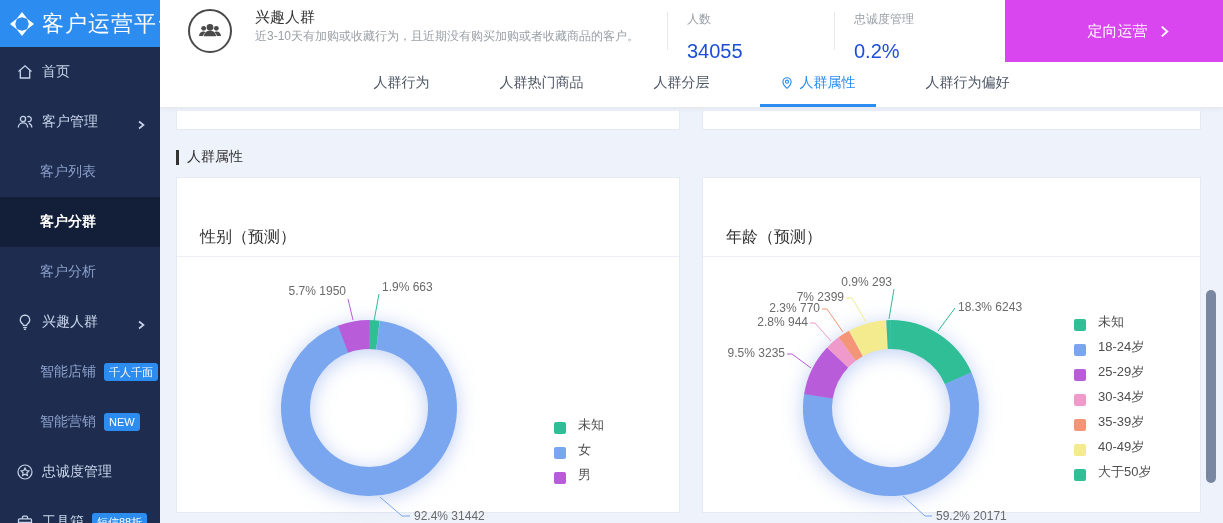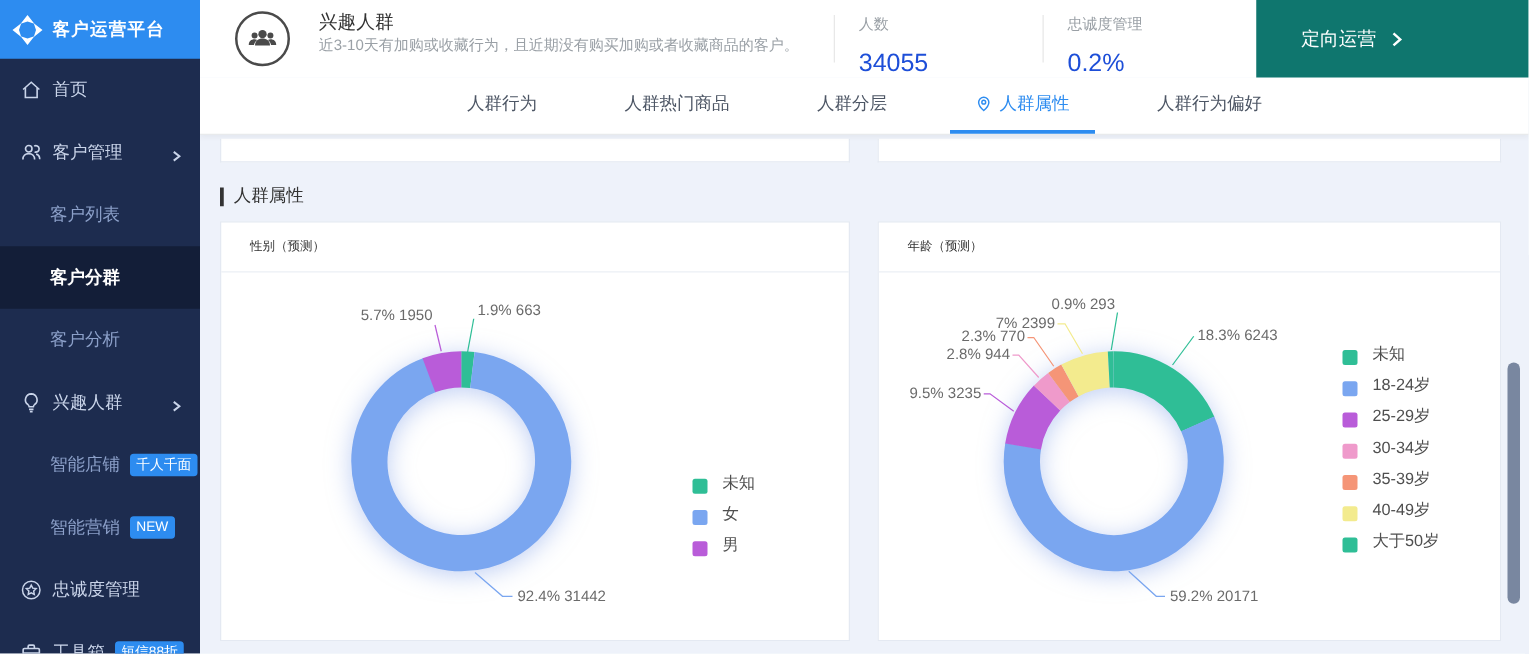--- a/index.html
+++ b/index.html
@@ -4,21 +4,21 @@
 <style>
   html,body{margin:0;padding:0;background:#fff;}
   *{box-sizing:border-box;}
   .app{position:relative;width:1223px;height:523px;overflow:hidden;
        font-family:"Liberation Sans",sans-serif;background:#EEF2FA;}
 
   
   .sidebar{position:absolute;left:0;top:0;width:160px;height:523px;background:#1D2C4F;z-index:5;}
   .brand{height:47px;background:#2D8CF0;color:#fff;display:flex;align-items:center;padding-left:8px;}
   .brand .logo{width:28px;height:28px;margin-right:6px;flex:0 0 auto;}
-  .brand .brand-name{font-size:14px;letter-spacing:1px;white-space:nowrap;font-weight:bold;}
+  .brand .brand-name{font-size:22px;letter-spacing:1px;white-space:nowrap;}
   .menu{position:absolute;top:47px;left:0;right:0;}
   .mi{position:relative;height:50px;display:flex;align-items:center;cursor:pointer;color:#C9D4E9;font-size:14px;}
   .mi .ic{position:absolute;left:16px;width:18px;height:18px;color:#C9D4E9;}
   .mi .ic svg{width:18px;height:18px;display:block;}
   .mi .lbl{margin-left:42px;white-space:nowrap;}
   .mi.sub{color:#8CA0C9;}
   .mi.sub .lbl{margin-left:40px;}
   .mi.active{background:#131E38;color:#fff;}
   .mi.active .lbl{font-weight:bold;}
   .mi .chev{position:absolute;right:14px;width:10px;height:10px;}
@@ -29,44 +29,44 @@
   .header{position:absolute;left:160px;top:0;width:1063px;height:62px;background:#fff;z-index:4;}
   .avatar{position:absolute;left:28px;top:9px;width:44px;height:44px;border:2px solid #4a4a4a;
           border-radius:50%;display:flex;align-items:center;justify-content:center;}
   .avatar svg{width:32px;height:32px;}
   .h-title{position:absolute;left:95px;top:8px;font-size:15px;color:#333;}
   .h-desc{position:absolute;left:95px;top:28px;width:450px;font-size:12px;line-height:16px;color:#9aa0a6;}
   .h-divider{position:absolute;top:12px;width:1px;height:38px;background:#e8e8e8;}
   .stat{position:absolute;top:11px;}
   .stat .s-label{font-size:12px;color:#9aa0a6;margin-bottom:2px;}
   .stat .s-value{font-size:20px;color:#1d4ed8;margin-top:12px;}
-  .cta{position:absolute;right:0;top:0;width:218px;height:62px;background:#0f766e;border:none;
-       color:#fff;font-size:15px;display:flex;align-items:center;gap:10px;cursor:pointer;
+  .cta{position:absolute;right:0;top:0;width:218px;height:62px;background:#d946ef;border:none;
+       color:#fff;font-size:15px;display:flex;align-items:center;justify-content:center;gap:10px;cursor:pointer;
        font-family:"Liberation Sans",sans-serif;padding-left:36px;}
   .cta svg{width:13px;height:13px;}
 
   
   .tabbar{position:absolute;left:160px;top:62px;width:1063px;height:46px;background:#fff;
           border-bottom:1px solid #e8eaec;box-shadow:0 2px 4px rgba(0,0,0,.04);z-index:3;
           display:flex;justify-content:center;gap:30px;}
   .tab{height:45px;display:flex;align-items:center;gap:6px;padding:0 20px;font-size:14px;color:#4d5665;
        cursor:pointer;border-bottom:3px solid transparent;}
   .tab.active{color:#2D8CF0;border-bottom-color:#2D8CF0;}
   .tab .pin{width:14px;height:14px;display:none;}
   .tab.active .pin{display:block;}
 
   
   .content{position:absolute;left:160px;top:108px;width:1063px;height:415px;background:#EEF2FA;}
   .cut-card{position:absolute;top:3px;height:19px;background:#fff;border:1px solid #E4E9F2;border-top:none;}
   .sec-title{position:absolute;top:40px;left:16px;display:flex;align-items:center;gap:8px;
              font-size:14px;color:#333;}
   .sec-bar{width:3px;height:15px;background:#333;}
   .card{position:absolute;top:69px;height:336px;background:#fff;border:1px solid #E4E9F2;}
-  .card-hd{height:40px;line-height:40px;padding-left:23px;font-size:10px;color:#333;
-           border-bottom:1px solid #ECEFF5;}
+  .card-hd{height:40px;line-height:40px;padding-left:23px;font-size:16px;color:#333;
+           border-bottom:1px solid #ECEFF5;margin-top:39px;}
   .card-body{position:relative;height:294px;}
   .donut-glow{filter:drop-shadow(0 3px 10px rgba(125,158,232,.5));}
   .legend{position:absolute;}
   .lg-row{height:25px;display:flex;align-items:flex-end;cursor:pointer;}
   .lg-sq{width:12px;height:12px;border-radius:2px;margin-right:12px;flex:0 0 auto;}
   .lg-tx{font-size:13px;color:#4f4f4f;white-space:nowrap;}
   .slice-label{font-size:12px;fill:#6a6a6a;}
 
   
   .scroll-thumb{position:absolute;right:7px;top:290px;width:10px;height:193px;border-radius:5px;

